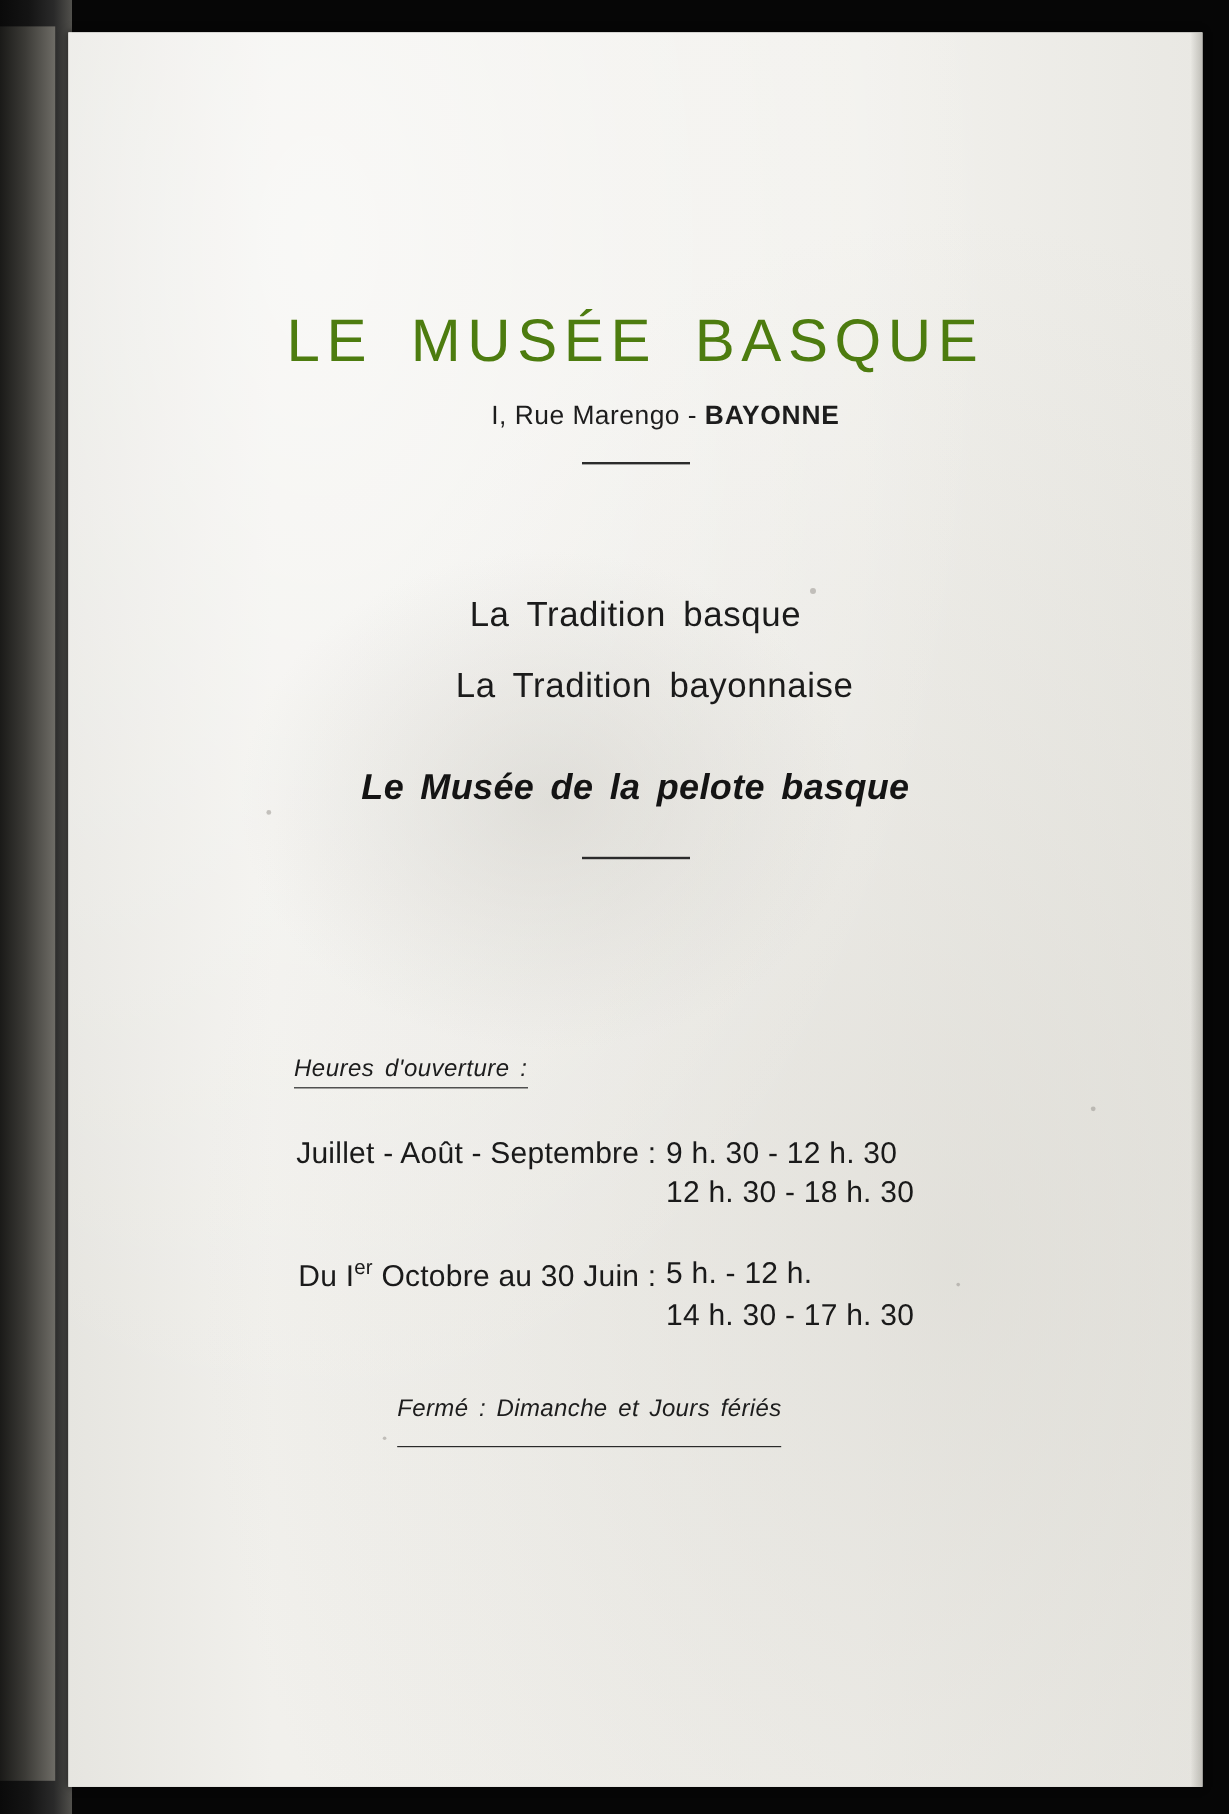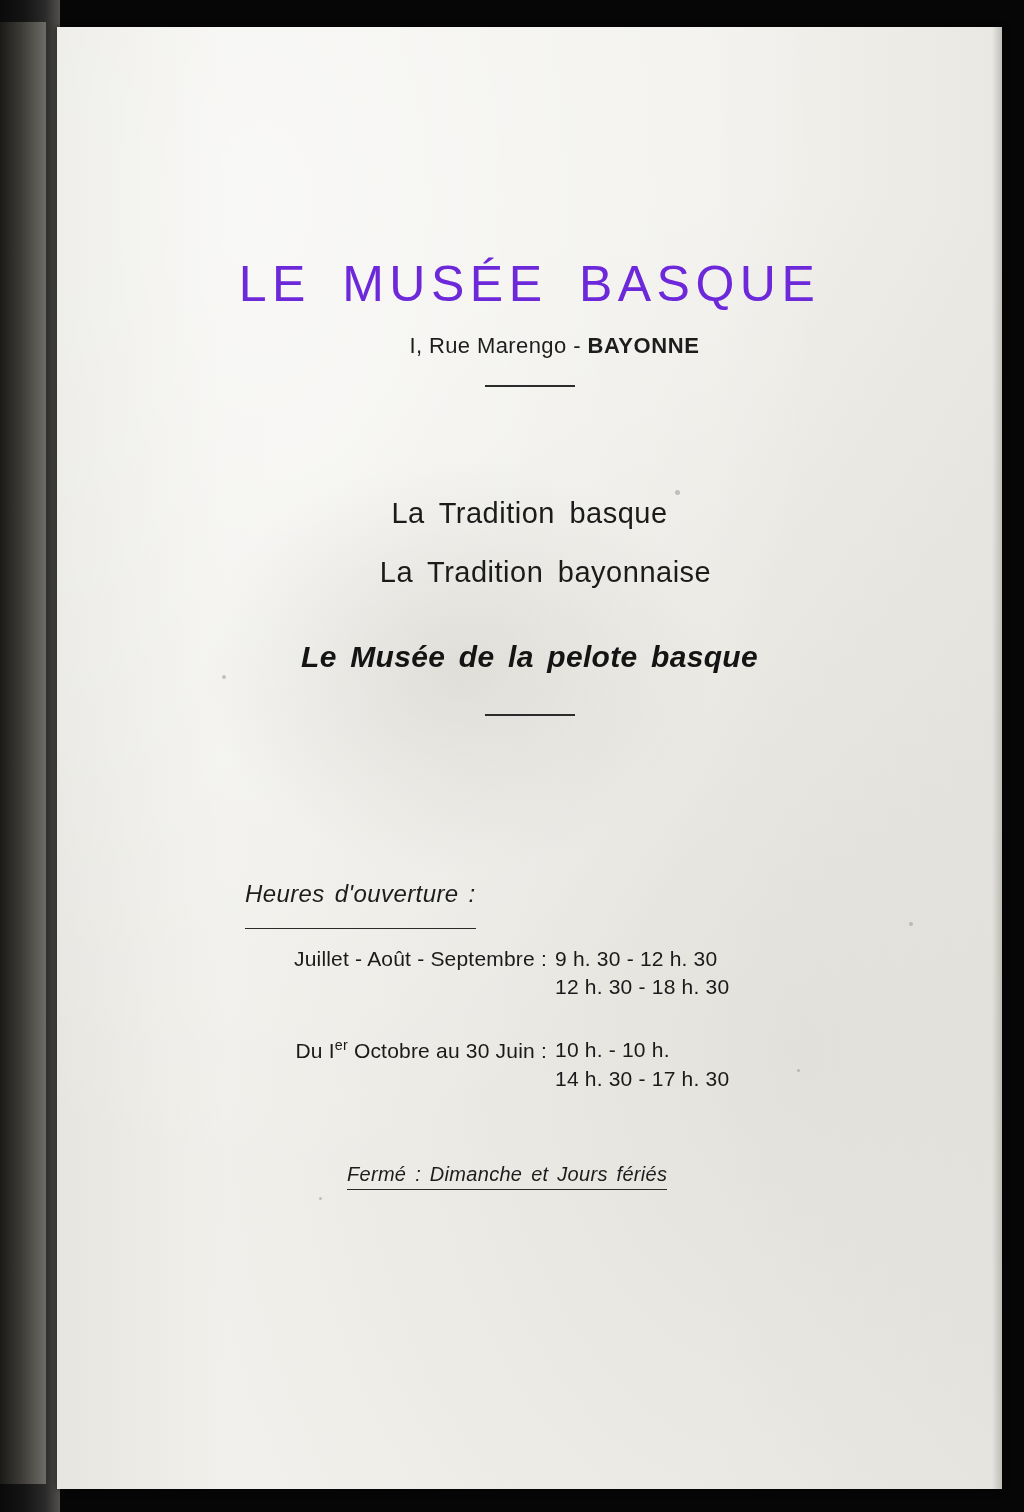--- a/index.html
+++ b/index.html
@@ -101,21 +101,21 @@
   .title {
     position: absolute;
     top: 228px;
     left: 0;
     width: 945px;
     text-align: center;
     font-size: 50px;
     font-weight: 500;
     letter-spacing: 5.5px;
     word-spacing: 12px;
-    color: #6d28d9;
+    color: #4d7c0f;
   }
 
   .subtitle {
     position: absolute;
     top: 306px;
     left: 0;
     width: 995px;
     text-align: center;
     font-size: 22px;
     letter-spacing: 0.4px;
@@ -169,39 +169,39 @@
     letter-spacing: 0.3px;
     word-spacing: 5px;
     color: #141414;
   }
 
   
   .hours-heading {
     position: absolute;
     top: 853px;
     left: 188px;
-    font-size: 24px;
+    font-size: 20px;
     font-style: italic;
     letter-spacing: 0.4px;
     word-spacing: 3px;
     color: #1d1d1d;
     border-bottom: 1.5px solid #2a2a2a;
-    padding-bottom: 20px;
+    padding-bottom: 3px;
   }
 
   .hours-table {
     position: absolute;
     top: 920px;
     left: 0;
     width: 945px;
   }
   .hours-row {
     display: flex;
-    align-items: center;
-    font-size: 21px;
+    align-items: flex-start;
+    font-size: 25px;
     letter-spacing: 0.2px;
     color: #1a1a1a;
     margin-bottom: 4px;
   }
   .hr-label {
     width: 490px;
     text-align: right;
     padding-right: 8px;
     white-space: nowrap;
   }
@@ -210,28 +210,28 @@
     text-align: left;
     white-space: nowrap;
   }
   .hours-group { margin-bottom: 38px; }
 
   .sup { font-size: 0.68em; vertical-align: super; }
 
   .closed {
     position: absolute;
     top: 1136px;
-    left: 290px;
+    left: 274px;
     font-size: 20px;
     font-style: italic;
     letter-spacing: 0.3px;
     word-spacing: 3px;
     color: #1d1d1d;
     border-bottom: 1.5px solid #2a2a2a;
-    padding-bottom: 3px;
+    padding-bottom: 19px;
   }
 </style>
 </head>
 <body>
 
 <div class="scan">
 
   <div class="binding-shadow"></div>
   <div class="facing-page-edge"></div>
 
@@ -273,21 +273,21 @@
           </div>
           <div class="hours-row">
             <div class="hr-label"></div>
             <div class="hr-value">12 h. 30 - 18 h. 30</div>
           </div>
         </div>
 
         <div class="hours-group">
           <div class="hours-row">
             <div class="hr-label"><span>Du I</span><span class="sup">er</span><span> Octobre au 30 Juin :</span></div>
-            <div class="hr-value">10 h.     - 10 h.</div>
+            <div class="hr-value">5 h.     - 12 h.</div>
           </div>
           <div class="hours-row">
             <div class="hr-label"></div>
             <div class="hr-value">14 h. 30 - 17 h. 30</div>
           </div>
         </div>
 
       </div>
 
       <div class="closed">Fermé : Dimanche et Jours fériés</div>

